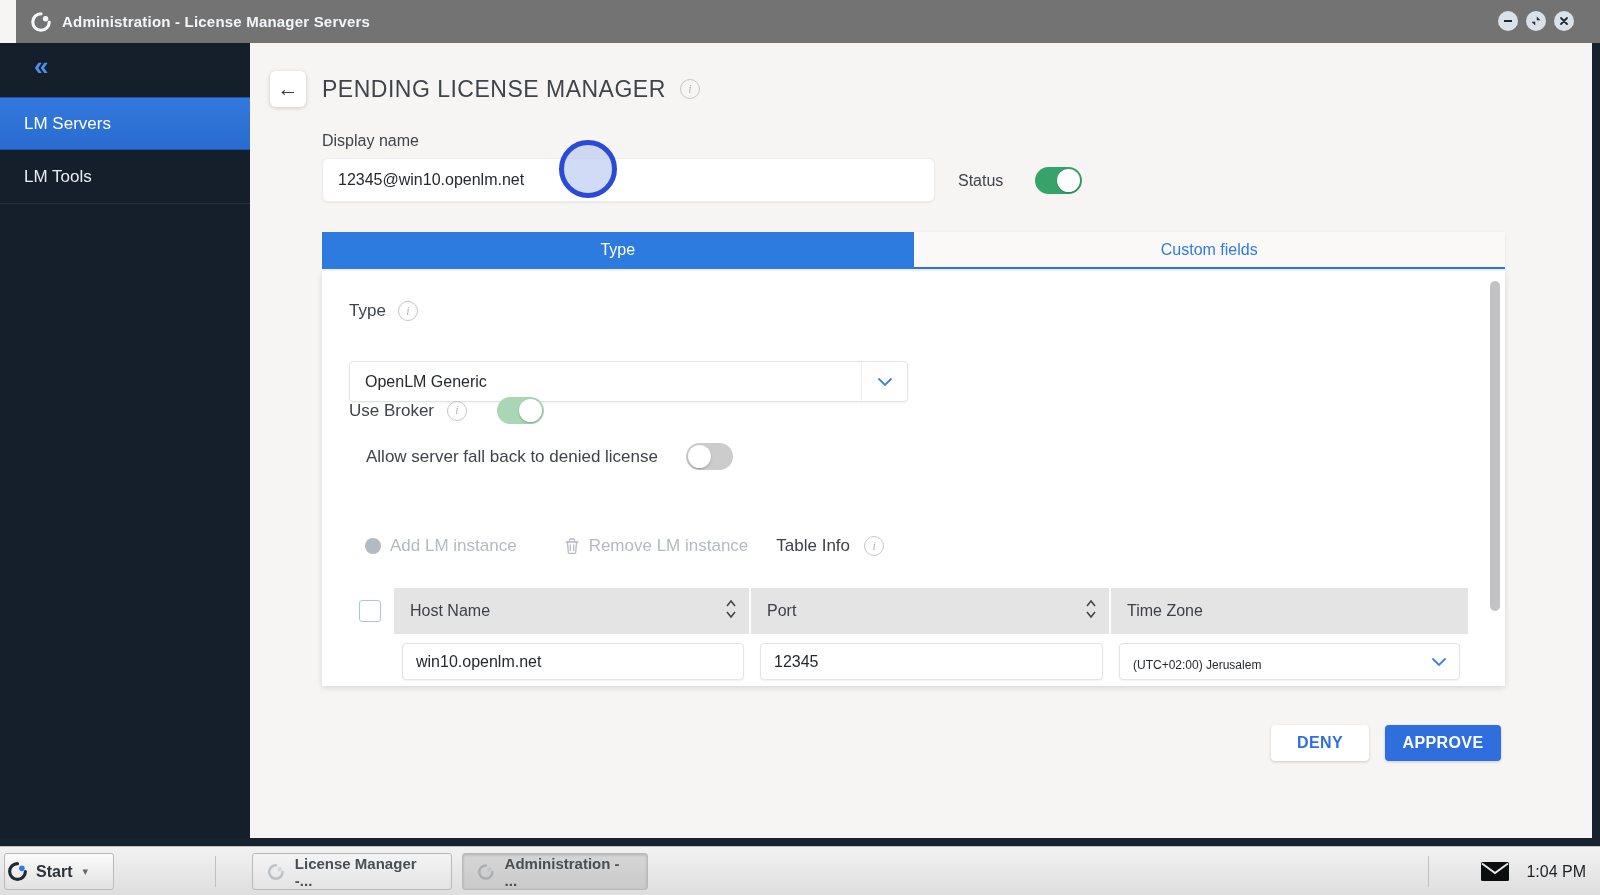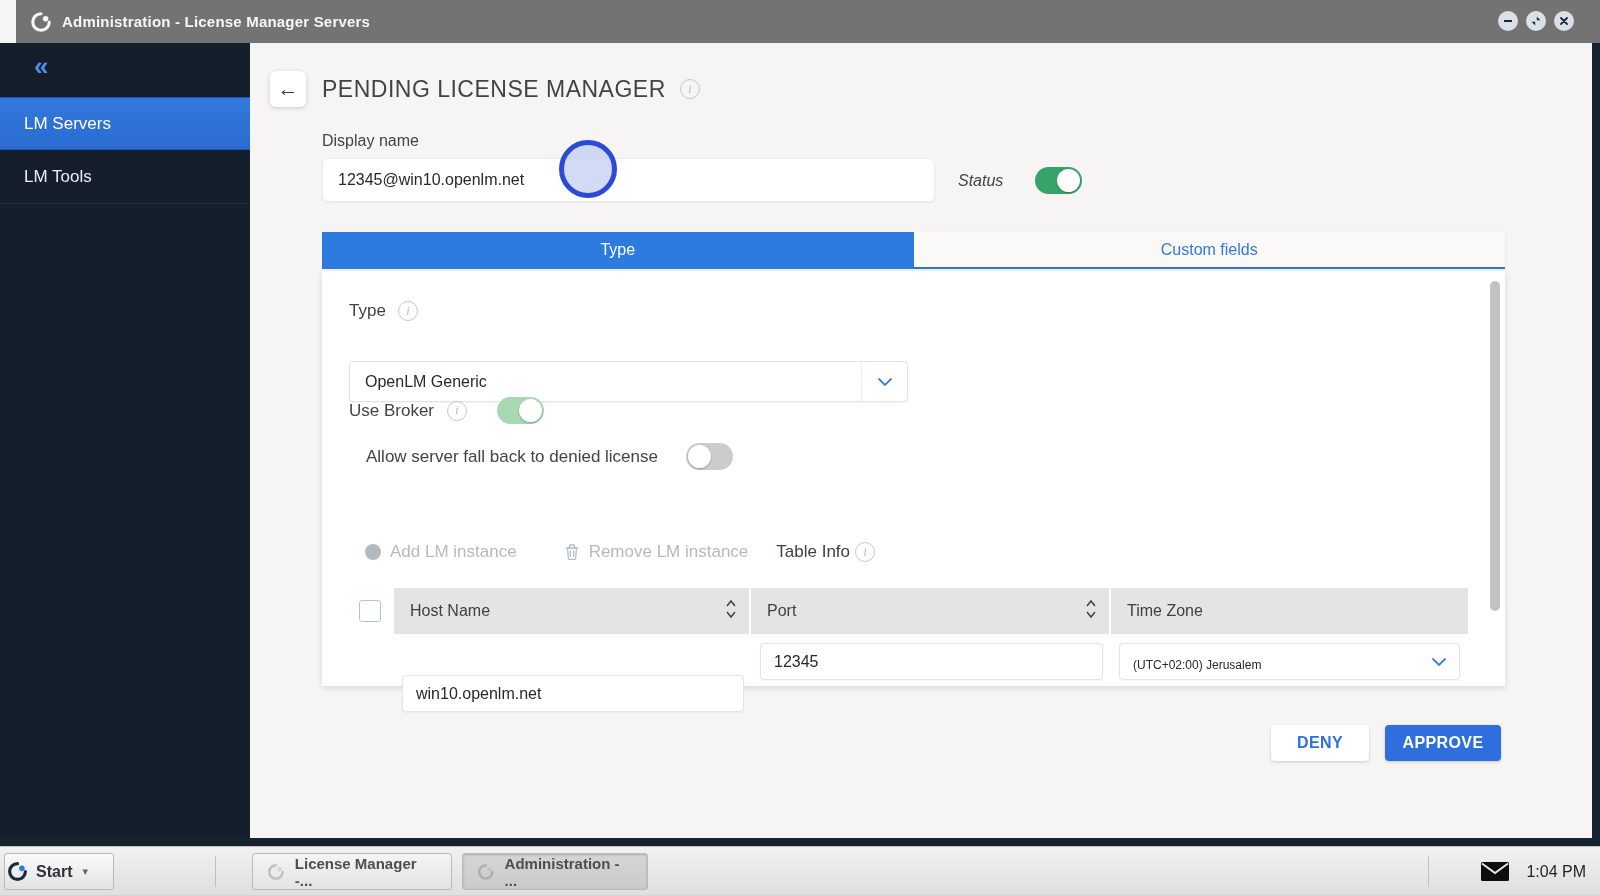--- a/index.html
+++ b/index.html
@@ -31,21 +31,21 @@
   .back-btn { width:36px; height:36px; background:#ffffff; border-radius:6px; box-shadow:0 1px 4px rgba(0,0,0,.18); display:flex; align-items:center; justify-content:center; font-size:21px; color:#3c4147; cursor:pointer; }
   .page-title { margin-left:16px; font-size:23px; color:#3f444a; letter-spacing:.5px; font-weight:400; }
   .info-icon { width:20px; height:20px; border:1px solid #c3c7cb; border-radius:50%; color:#b3b8bd; font-size:12px; display:inline-flex; align-items:center; justify-content:center; font-family:"Liberation Serif", serif; font-style:italic; flex:0 0 auto; }
   .page-header .info-icon { margin-left:14px; }
 
   .field-label { position:absolute; font-size:16px; color:#3f444a; }
   .display-input { position:absolute; left:72px; top:115px; width:613px; height:44px; background:#ffffff; border:1px solid #ececec; border-radius:6px; box-shadow:0 1px 2px rgba(0,0,0,.06); font-size:16px; color:#26292d; padding:0 15px; font-family:"Liberation Sans", sans-serif; }
 
   .click-indicator { position:absolute; left:309px; top:97px; width:58px; height:58px; border:5px solid #2b4bd7; border-radius:50%; background:rgba(186,199,240,.65); z-index:6; }
 
-  .status-row { position:absolute; left:708px; top:124px; display:flex; align-items:center; gap:32px;font-style:italic; }
+  .status-row { position:absolute; left:708px; top:124px; display:flex; align-items:center; gap:32px; }
 
   .toggle { width:47px; height:27px; border-radius:14px; position:relative; cursor:pointer; flex:0 0 auto; }
   .toggle .knob { position:absolute; top:2px; width:23px; height:23px; border-radius:50%; background:#ffffff; box-shadow:0 1px 2px rgba(0,0,0,.25); }
   .toggle.on .knob { right:2px; }
   .toggle.off .knob { left:2px; }
   .toggle.green { background:#36a46a; }
   .toggle.palegreen { background:#a9d7b4; }
   .toggle.gray { background:#cccccc; }
 
   
@@ -60,26 +60,26 @@
 
   .type-label-row { position:absolute; left:27px; top:30px; display:flex; align-items:center; gap:12px; font-size:17px; color:#3f444a; }
   .dropdown { position:absolute; left:27px; top:58px; width:559px; height:41px; background:#ffffff; border:1px solid #e3e3e3; border-radius:4px; box-shadow:0 1px 2px rgba(0,0,0,.05); display:flex; align-items:center; cursor:pointer;margin-top:32px; }
   .dropdown .dd-value { flex:1; padding:0 15px; font-size:16px; color:#26292d; }
   .dropdown .dd-arrow { width:46px; height:100%; border-left:1px solid #eeeeee; display:flex; align-items:center; justify-content:center; }
 
   .broker-row { position:absolute; left:27px; top:126px; display:flex; align-items:center; gap:13px; font-size:17px; color:#3f444a; }
   .broker-row .toggle { margin-left:17px; }
   .fallback-row { position:absolute; left:44px; top:172px; display:flex; align-items:center; gap:28px; font-size:17px; color:#3f444a; }
 
-  .table-toolbar { position:absolute; left:43px; top:271px; display:flex; align-items:center; font-size:17px; }
+  .table-toolbar { position:absolute; left:43px; top:265px; display:flex; align-items:center; font-size:17px; }
   .tool-btn { display:flex; align-items:center; gap:9px; color:#b3bac1; cursor:default; }
   .tool-btn .dot { width:16px; height:16px; border-radius:50%; background:#b3bac1; }
   .tool-btn svg { width:16px; height:18px; }
   .tb-gap1 { width:47px; } .tb-gap2 { width:28px; }
-  .table-info { display:flex; align-items:center; gap:5px; color:#3c4147; }
+  .table-info { display:flex; align-items:center; gap:14px; color:#3c4147; }
 
   .row-checkbox { position:absolute; left:37px; top:329px; width:22px; height:22px; background:#ffffff; border:1px solid #a9c6e8; border-radius:3px; cursor:pointer; }
 
   .grid-header { position:absolute; left:72px; top:317px; width:1074px; height:46px; display:flex; }
   .grid-hcell { background:#e4e4e4; display:flex; align-items:center; justify-content:space-between; padding:0 12px 0 16px; font-size:16px; color:#3c4147; border-right:2px solid #ffffff; cursor:pointer; }
   .grid-hcell:last-child { border-right:none; }
   .col-host { width:357px;gap:20px; } .col-port { width:360px; } .col-tz { width:357px; }
   .sort-icon svg { width:12px; height:22px; }
 
   .grid-row { position:absolute; left:72px; top:363px; width:1074px; height:52px; }
@@ -245,21 +245,21 @@
                 <path d="M2 14 L6 19 L10 14" stroke="#3c4147" stroke-width="1.5" fill="none"></path>
               </svg>
           </span>
         </div>
         <div class="grid-hcell col-tz">
           <span>Time Zone</span>
         </div>
       </div>
 
       <div class="grid-row">
-        <input class="cell-input" style="left: 8px; width: 342px; margin-top: 32px;" value="win10.openlm.net">
+        <input class="cell-input" style="left: 8px; width: 342px;" value="win10.openlm.net">
         <input class="cell-input" style="left: 366px; width: 343px;" value="12345">
         <div class="tz-select" style="left:725px; width:341px;">
           <span class="dd-value">(UTC+02:00) Jerusalem</span>
           <span class="dd-arrow">
             <svg width="16" height="10" viewBox="0 0 16 10">
               <path d="M2 2 L8 8 L14 2" stroke="#3f7fe0" stroke-width="1.8" fill="none" stroke-linecap="round"></path>
             </svg>
           </span>
         </div>
       </div>

